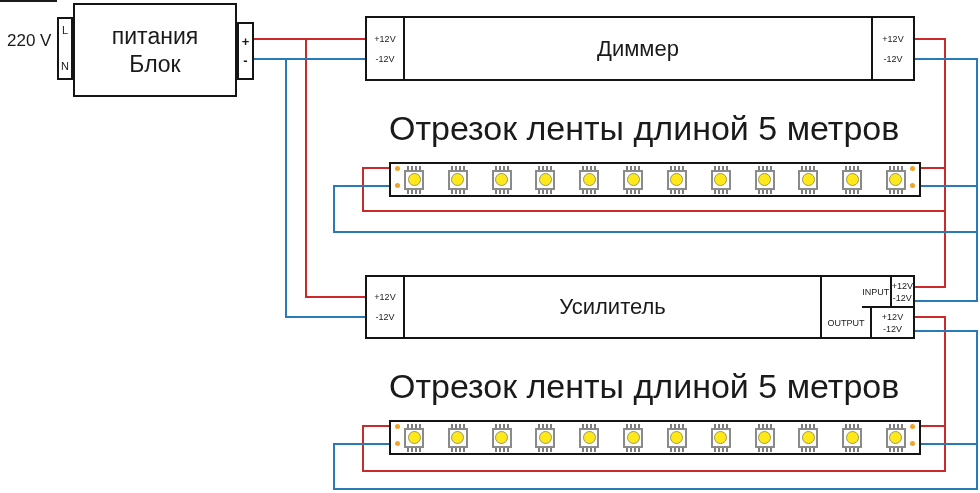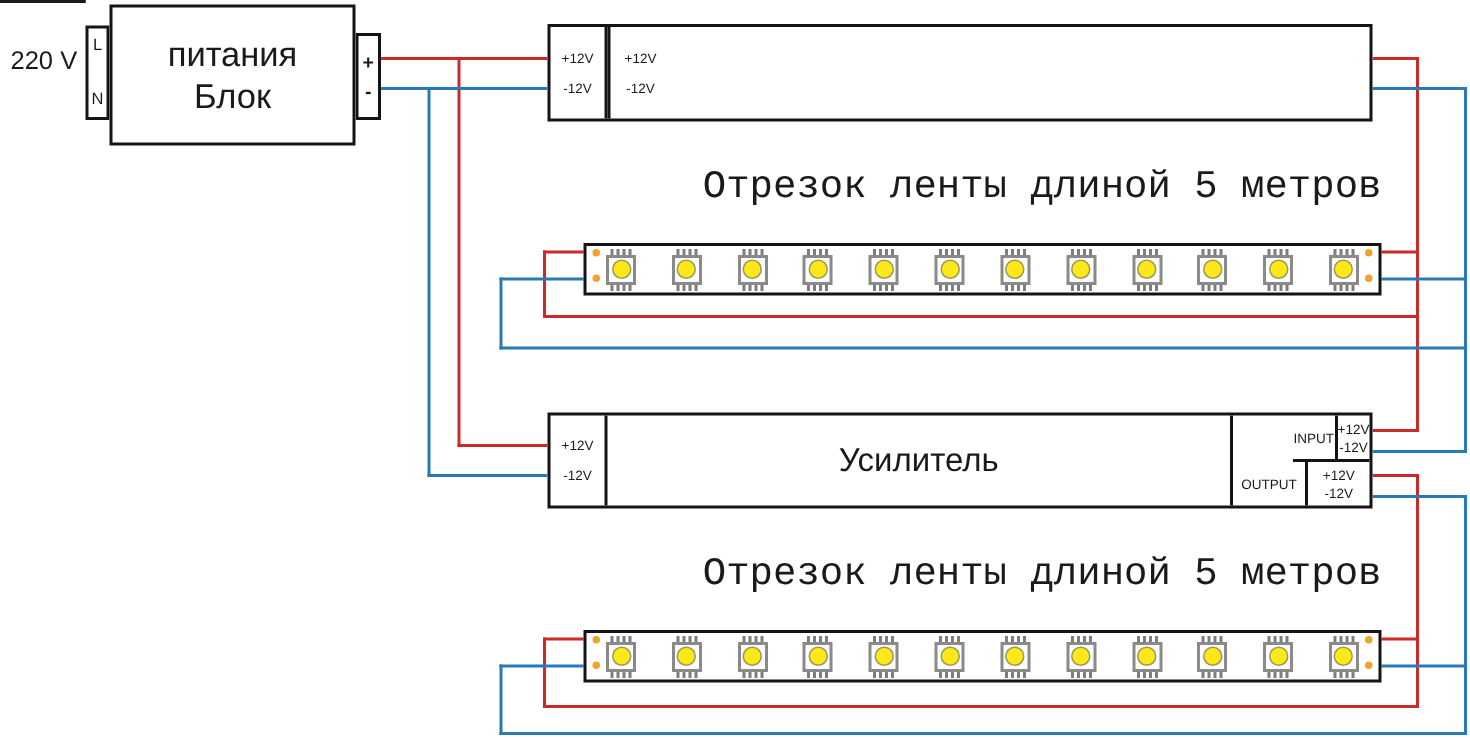--- a/index.html
+++ b/index.html
@@ -53,21 +53,21 @@
   .amp-row.top { border-bottom:2px solid #141414;margin-left:40px; }
   .io-cell {
     width:48px; border-right:2px solid #141414;
     display:flex; align-items:center; justify-content:center; font-size:9px;
   }
   .io-term {
     flex:1; display:flex; flex-direction:column; align-items:center; justify-content:center;
     font-size:9px; line-height:12px;
   }
 
-  .strip-title { font-size:26px; text-align:right; width:532px;font-family:Liberation Mono, monospace; }
+  .strip-title { font-size:34px; text-align:left; width:532px; }
 
   .strip { }
   .leds {
     position:absolute; left:13px; right:13px; top:0; bottom:0;
     display:flex; justify-content:space-between; align-items:center;
   }
   .led { display:flex; flex-direction:column; align-items:center; }
   .pins { display:flex; gap:2px; height:4px; }
   .pins i { width:2px; height:4px; background:#7d7d7d; }
   .pkg {
@@ -141,20 +141,21 @@
   <div class="box pm-col" style="left:237px;top:22px;width:17px;height:58px">
     <span>+</span>
     <span>-</span>
   </div>
 
   <div class="box device" style="left:365px;top:16px;width:550px;height:65px">
     <div class="dev-term dev-term-l">
       <span>+12V</span>
       <span>-12V</span>
     </div>
+    <div class="dev-main">Диммер</div>
     <div class="dev-term dev-term-r">
       <span>+12V</span>
       <span>-12V</span>
     </div>
   </div>
 
   <div class="label strip-title" style="left:389px;top:109px">Отрезок ленты длиной 5 метров</div>
 
   <div class="box strip" style="left:389px;top:162px;width:532px;height:35px">
     <div class="pad" style="left:4px;top:2px"></div>

